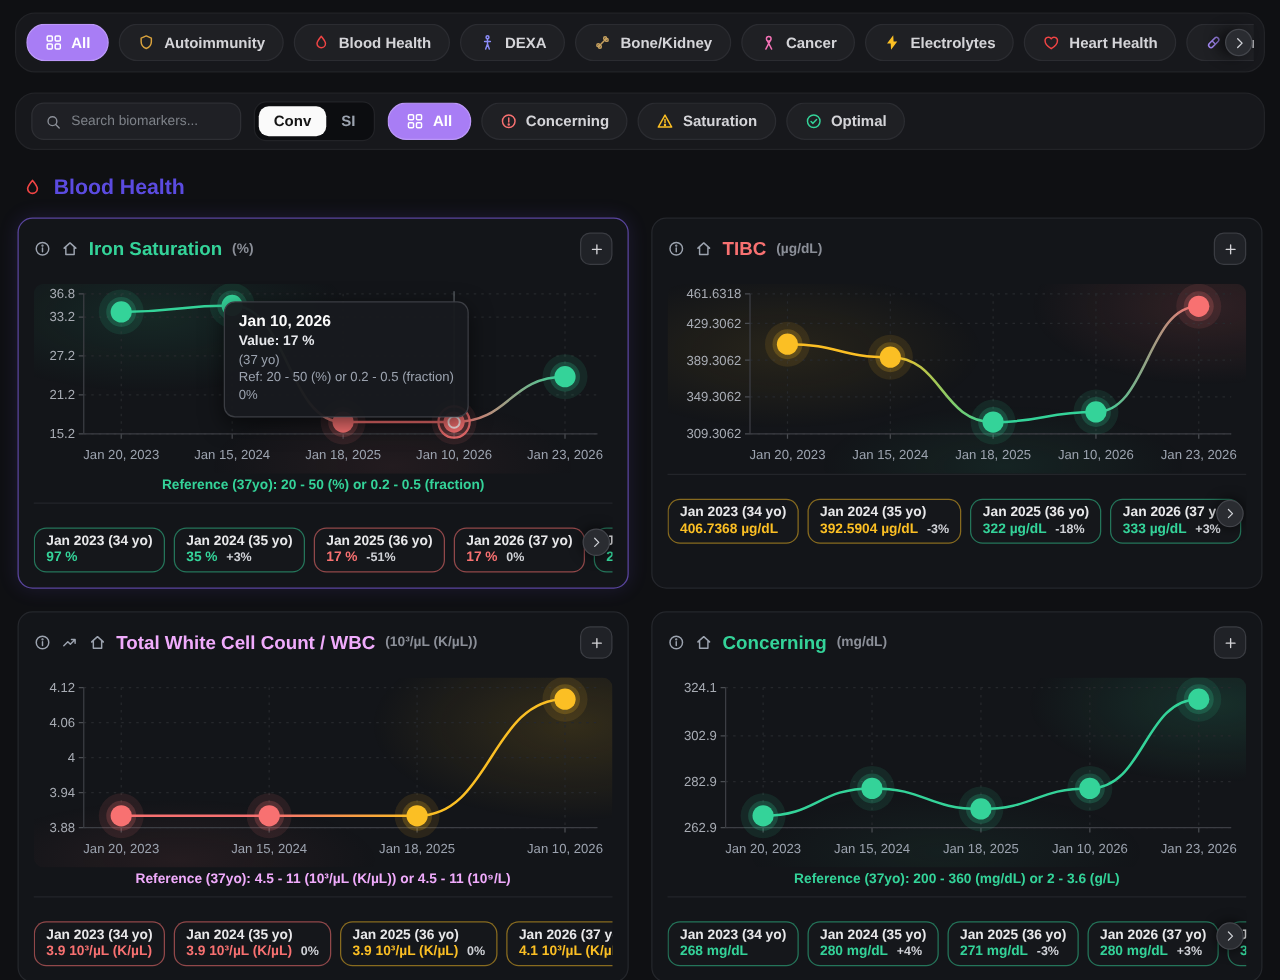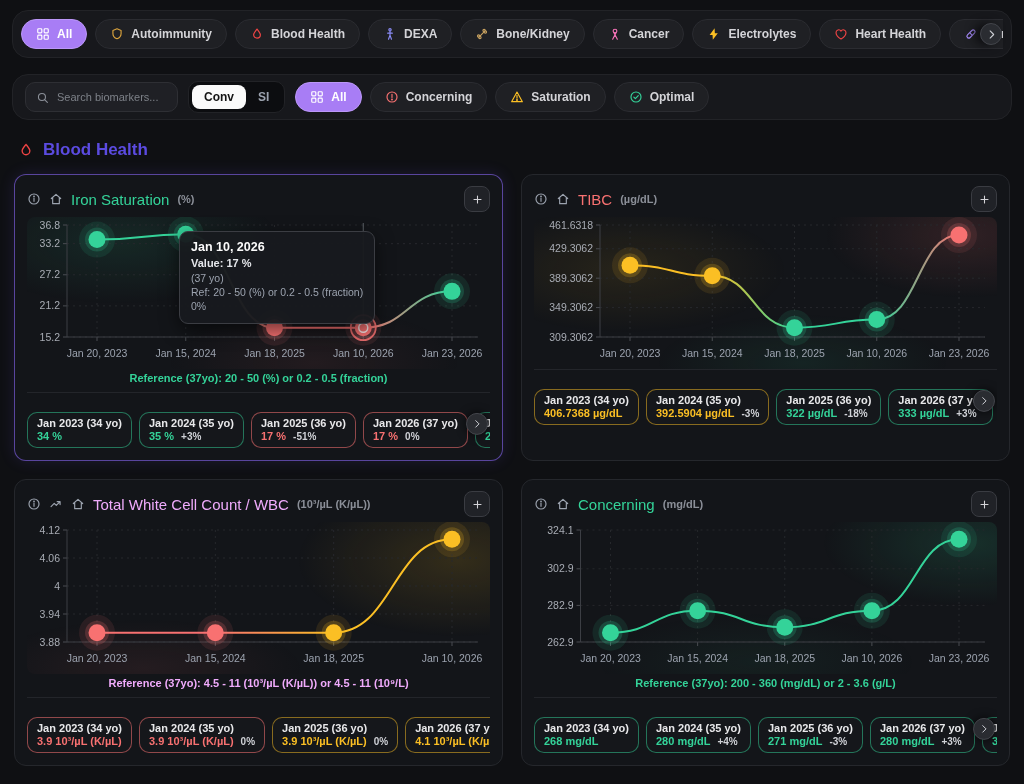--- a/index.html
+++ b/index.html
@@ -8,37 +8,37 @@
   .bar { margin:10px 12px 0; background:#17181c; border:1px solid #222327; border-radius:16px; display:flex; align-items:center; position:relative; }
   .topnav { padding:8px; overflow:hidden; }
   .navlist { display:flex; gap:8px; flex:1; overflow:hidden; }
   .pill { display:flex; align-items:center; gap:7px; height:30px; padding:0 14px; border-radius:15px; background:#1f2024; border:1px solid #2b2c31; color:#d4d4d8; font-size:12px; font-weight:700; white-space:nowrap; flex:0 0 auto; cursor:pointer; font-family:inherit; }
   .pill.active { background:#a87df5; border-color:#bb97f8; color:#fff; }
   .icon { display:inline-flex; }
   .icon svg { display:block; }
   .nav-chevron, .more-btn { width:22px; height:22px; border-radius:50%; background:#2a2c31; border:1px solid #43454b; color:#cfd1d6; display:flex; align-items:center; justify-content:center; cursor:pointer; }
   .nav-chevron { position:absolute; right:9px; top:50%; transform:translateY(-50%); box-shadow:-6px 0 10px rgba(10,10,12,.8); }
   .filterbar { margin-top:16px; padding:8px 12px; gap:10px; height:46px; }
-  .search { display:flex; align-items:center; gap:8px; background:#1f2025; border:1px solid #2e2f34; border-radius:10px; height:30px; padding:0 10px; width:153px; color:#8b8f98; }
+  .search { display:flex; align-items:center; gap:8px; background:#1f2025; border:1px solid #2e2f34; border-radius:10px; height:30px; padding:0 10px; width:168px; color:#8b8f98; }
   .search input { background:none; border:none; outline:none; color:#c9ccd2; font-size:11px; width:112px; font-family:inherit; }
   .search input::placeholder { color:#7d8188; }
   .segment { display:flex; background:#0c0d10; border-radius:10px; padding:3px; border:1px solid #222327; }
   .seg { padding:5px 12px; border-radius:8px; font-size:12px; font-weight:700; color:#9ca3af; cursor:pointer; }
   .seg.active { background:#fafafa; color:#141414; }
   .section-head { display:flex; align-items:center; gap:9px; margin:20px 18px 14px; font-size:17px; font-weight:800; color:#5b4be0; }
   .grid { display:grid; grid-template-columns:1fr 1fr; gap:18px; margin:0 14px; }
   .card { background:#131519; border:1px solid #25272c; border-radius:12px; padding:10px 12px 8px; position:relative; overflow:hidden; }
   .card.highlight { border-color:rgba(136,102,246,.6); box-shadow:0 0 16px rgba(116,84,240,.14); }
   .card-head { display:flex; align-items:center; gap:8px; height:28px; }
-  .card-title { font-size:15px; font-weight:400; }
+  .card-title { font-size:15px; font-weight:700; }
   .t-optimal { color:#34d399; } .t-concerning { color:#f87171; } .t-suboptimal { color:#f0abfc; }
   .unit { font-size:11px; color:#8b8f98; font-weight:600; }
   .plusbtn { margin-left:auto; width:26px; height:26px; border-radius:8px; background:#202227; border:1px solid #3a3c42; color:#d4d4d8; display:flex; align-items:center; justify-content:center; cursor:pointer; }
   .ghost { color:#9ca3af; display:inline-flex; cursor:pointer; }
-  .chart-wrap { position:relative; margin-top:4px; border-radius:8px; }
+  .chart-wrap { position:relative; margin-top:14px; border-radius:8px; }
   .glow-0 { background:radial-gradient(230px 90px at 20% 16%,rgba(52,211,153,.10),transparent 70%),radial-gradient(210px 80px at 62% 96%,rgba(248,113,113,.07),transparent 70%); }
   .glow-1 { background:radial-gradient(200px 90px at 93% 12%,rgba(248,113,113,.13),transparent 70%),radial-gradient(230px 90px at 20% 35%,rgba(251,191,36,.09),transparent 70%),radial-gradient(210px 70px at 58% 96%,rgba(52,211,153,.08),transparent 70%); }
   .glow-2 { background:radial-gradient(230px 110px at 93% 25%,rgba(251,191,36,.14),transparent 70%),radial-gradient(230px 70px at 25% 96%,rgba(248,113,113,.08),transparent 70%); }
   .glow-3 { background:radial-gradient(210px 90px at 94% 14%,rgba(52,211,153,.14),transparent 70%),radial-gradient(230px 70px at 48% 92%,rgba(52,211,153,.06),transparent 70%); }
   .chart-svg { width:100%; display:block; }
   .tooltip { position:absolute; left:152px; top:14px; background:rgba(24,26,30,.96); border:1px solid #3b3d43; border-radius:9px; padding:8px 11px 9px; z-index:5; box-shadow:0 6px 18px rgba(0,0,0,.55); max-width:200px; }
   .tt-date { font-size:12.5px; font-weight:800; color:#fafafa; margin-bottom:3px; }
   .tt-strong { font-size:11px; font-weight:700; color:#e5e7eb; margin-bottom:2px; }
   .tt-dim { font-size:10.5px; color:#9ca3af; line-height:1.35; }
   .reference { text-align:center; font-size:11px; font-weight:600; margin:3px 0 8px; }
@@ -321,21 +321,21 @@
           <div class="tt-dim">(37 yo)</div>
           <div class="tt-dim">Ref: 20 - 50 (%) or 0.2 - 0.5 (fraction)</div>
           <div class="tt-dim">0%</div>
         </div>
       </div>
       <div class="reference r-title t-optimal">Reference (37yo): 20 - 50 (%) or 0.2 - 0.5 (fraction)</div>
       <div class="badges-row">
         <div class="badge bd-optimal">
           <div class="b-label">Jan 2023 (34 yo)</div>
           <div class="b-line">
-            <span class="b-value">34 %</span>
+            <span class="b-value">97 %</span>
           </div>
         </div>
         <div class="badge bd-optimal">
           <div class="b-label">Jan 2024 (35 yo)</div>
           <div class="b-line">
             <span class="b-value">35 %</span>
             <span class="b-change">+3%</span>
           </div>
         </div>
         <div class="badge bd-concerning">

